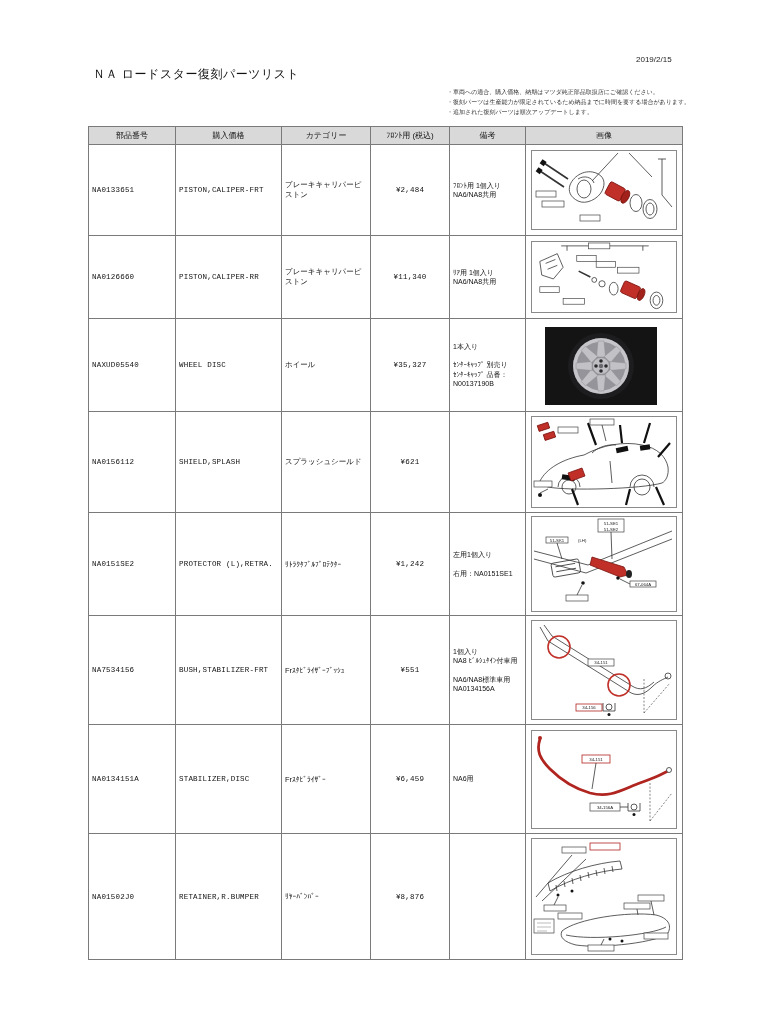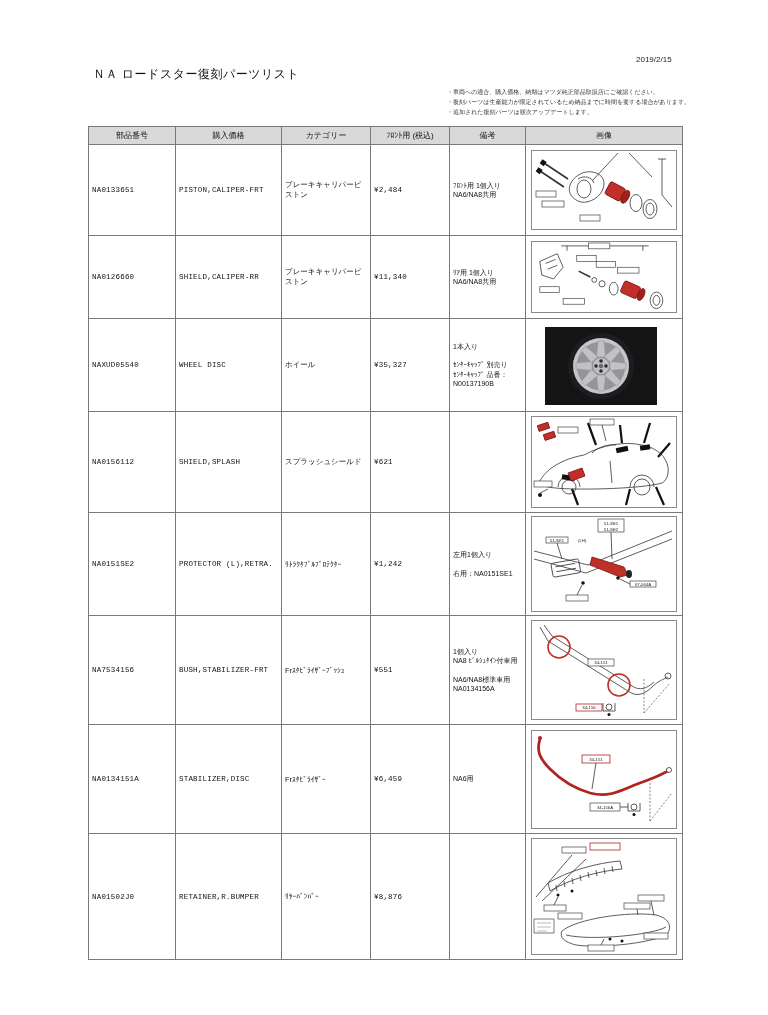--- a/index.html
+++ b/index.html
@@ -5,21 +5,21 @@
   html,body{margin:0;padding:0;}
   body{width:768px;height:1015px;background:#ffffff;font-family:"Liberation Sans",sans-serif;color:#111;}
   .page{position:relative;width:768px;height:1015px;background:#fff;overflow:hidden;}
   .title{position:absolute;left:93px;top:66px;font-size:12px;font-weight:normal;letter-spacing:.5px;white-space:nowrap;}
   .date{position:absolute;left:636px;top:55px;font-size:8px;color:#222;}
   .notes{position:absolute;left:447px;top:88px;width:300px;font-size:6px;line-height:1.65;color:#333;}
   table.parts{position:absolute;left:88px;top:126px;width:594px;border-collapse:collapse;table-layout:fixed;background:#fff;}
   .parts th{background:#d9d9d9;border:1px solid #7a7a7a;font-size:8px;font-weight:normal;height:17px;padding:0 9px;text-align:center;overflow:hidden;white-space:nowrap;}
   .parts td{border:1px solid #7a7a7a;font-size:7.5px;padding:2px 3px;vertical-align:middle;overflow:hidden;}
   .mono{font-family:"Liberation Mono","DejaVu Sans Mono",monospace;font-size:7.5px;letter-spacing:.2px;margin-top:28px;}
-  .price{text-align:left;padding-right:4px;}
+  .price{text-align:center;padding-right:4px;}
   .remarks div{min-height:9px;line-height:1.3;font-size:7px;}
   tr.r1 td{height:86px} tr.r2 td{height:78px} tr.r3 td{height:88px} tr.r4 td{height:96px}
   tr.r5 td{height:98px} tr.r6 td{height:104px} tr.r7 td{height:104px} tr.r8 td{height:121px}
   .img-cell{padding:2px;}
   .frame{border:1px solid #8a8a8a;display:block;width:144px;margin-left:2px;background:#fff;}
   .frame svg{display:block;}
   .photo{width:112px;height:78px;background:#141414;margin:2px auto 0 16px;display:flex;align-items:center;justify-content:center;}
   svg .ln{stroke:#333;stroke-width:.8;fill:none;}
   svg .thk{stroke:#111;stroke-width:2.2;fill:none;}
   svg .lbl{fill:#fff;stroke:#444;stroke-width:.7;}
@@ -94,21 +94,21 @@
               <rect class="lbl" x="4" y="40" width="20" height="6"></rect>
               <rect class="lbl" x="10" y="50" width="22" height="6"></rect>
               <rect class="lbl" x="48" y="64" width="20" height="6"></rect>
             </svg>
           </span>
         </td>
       </tr>
 
       <tr class="r2">
         <td class="mono">NA0126660</td>
-        <td class="mono">SHIELD,CALIPER-RR</td>
+        <td class="mono">PISTON,CALIPER-RR</td>
         <td>ブレーキキャリパーピストン</td>
         <td class="mono price">¥11,340</td>
         <td class="remarks">
           <div>ﾘｱ用 1個入り</div>
           <div>NA6/NA8共用</div>
         </td>
         <td class="img-cell">
           <span class="frame">
             <svg viewBox="0 0 142 72" width="142" height="70">
               <path class="ln" d="M28,4 L118,4 M34,4 L34,9 M112,4 L112,9"></path>

